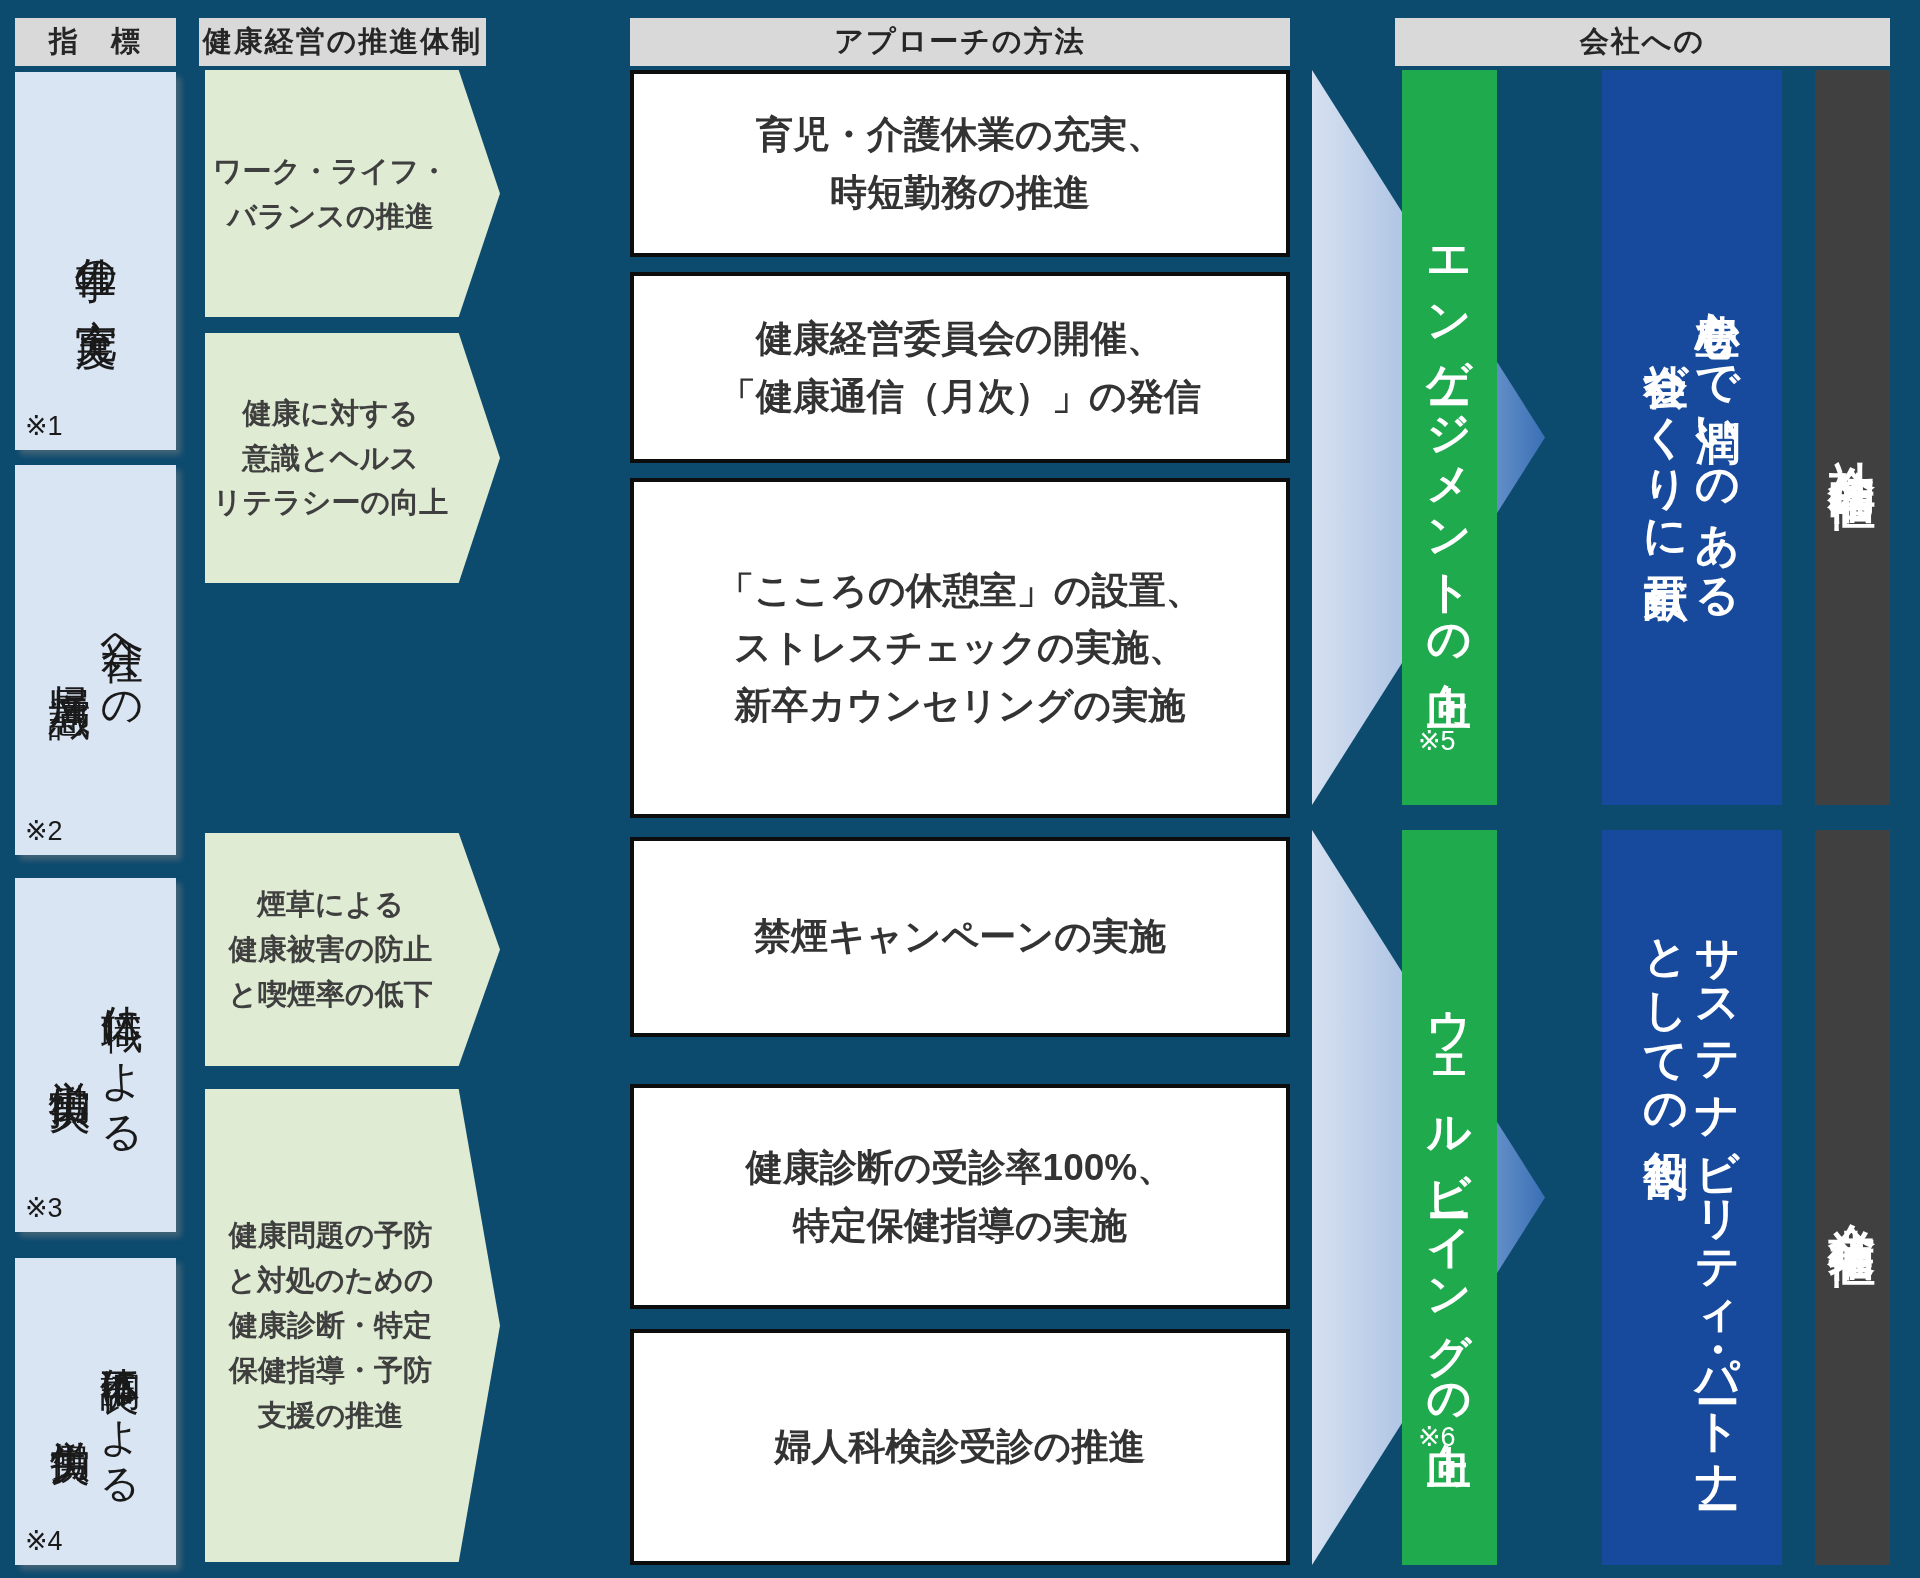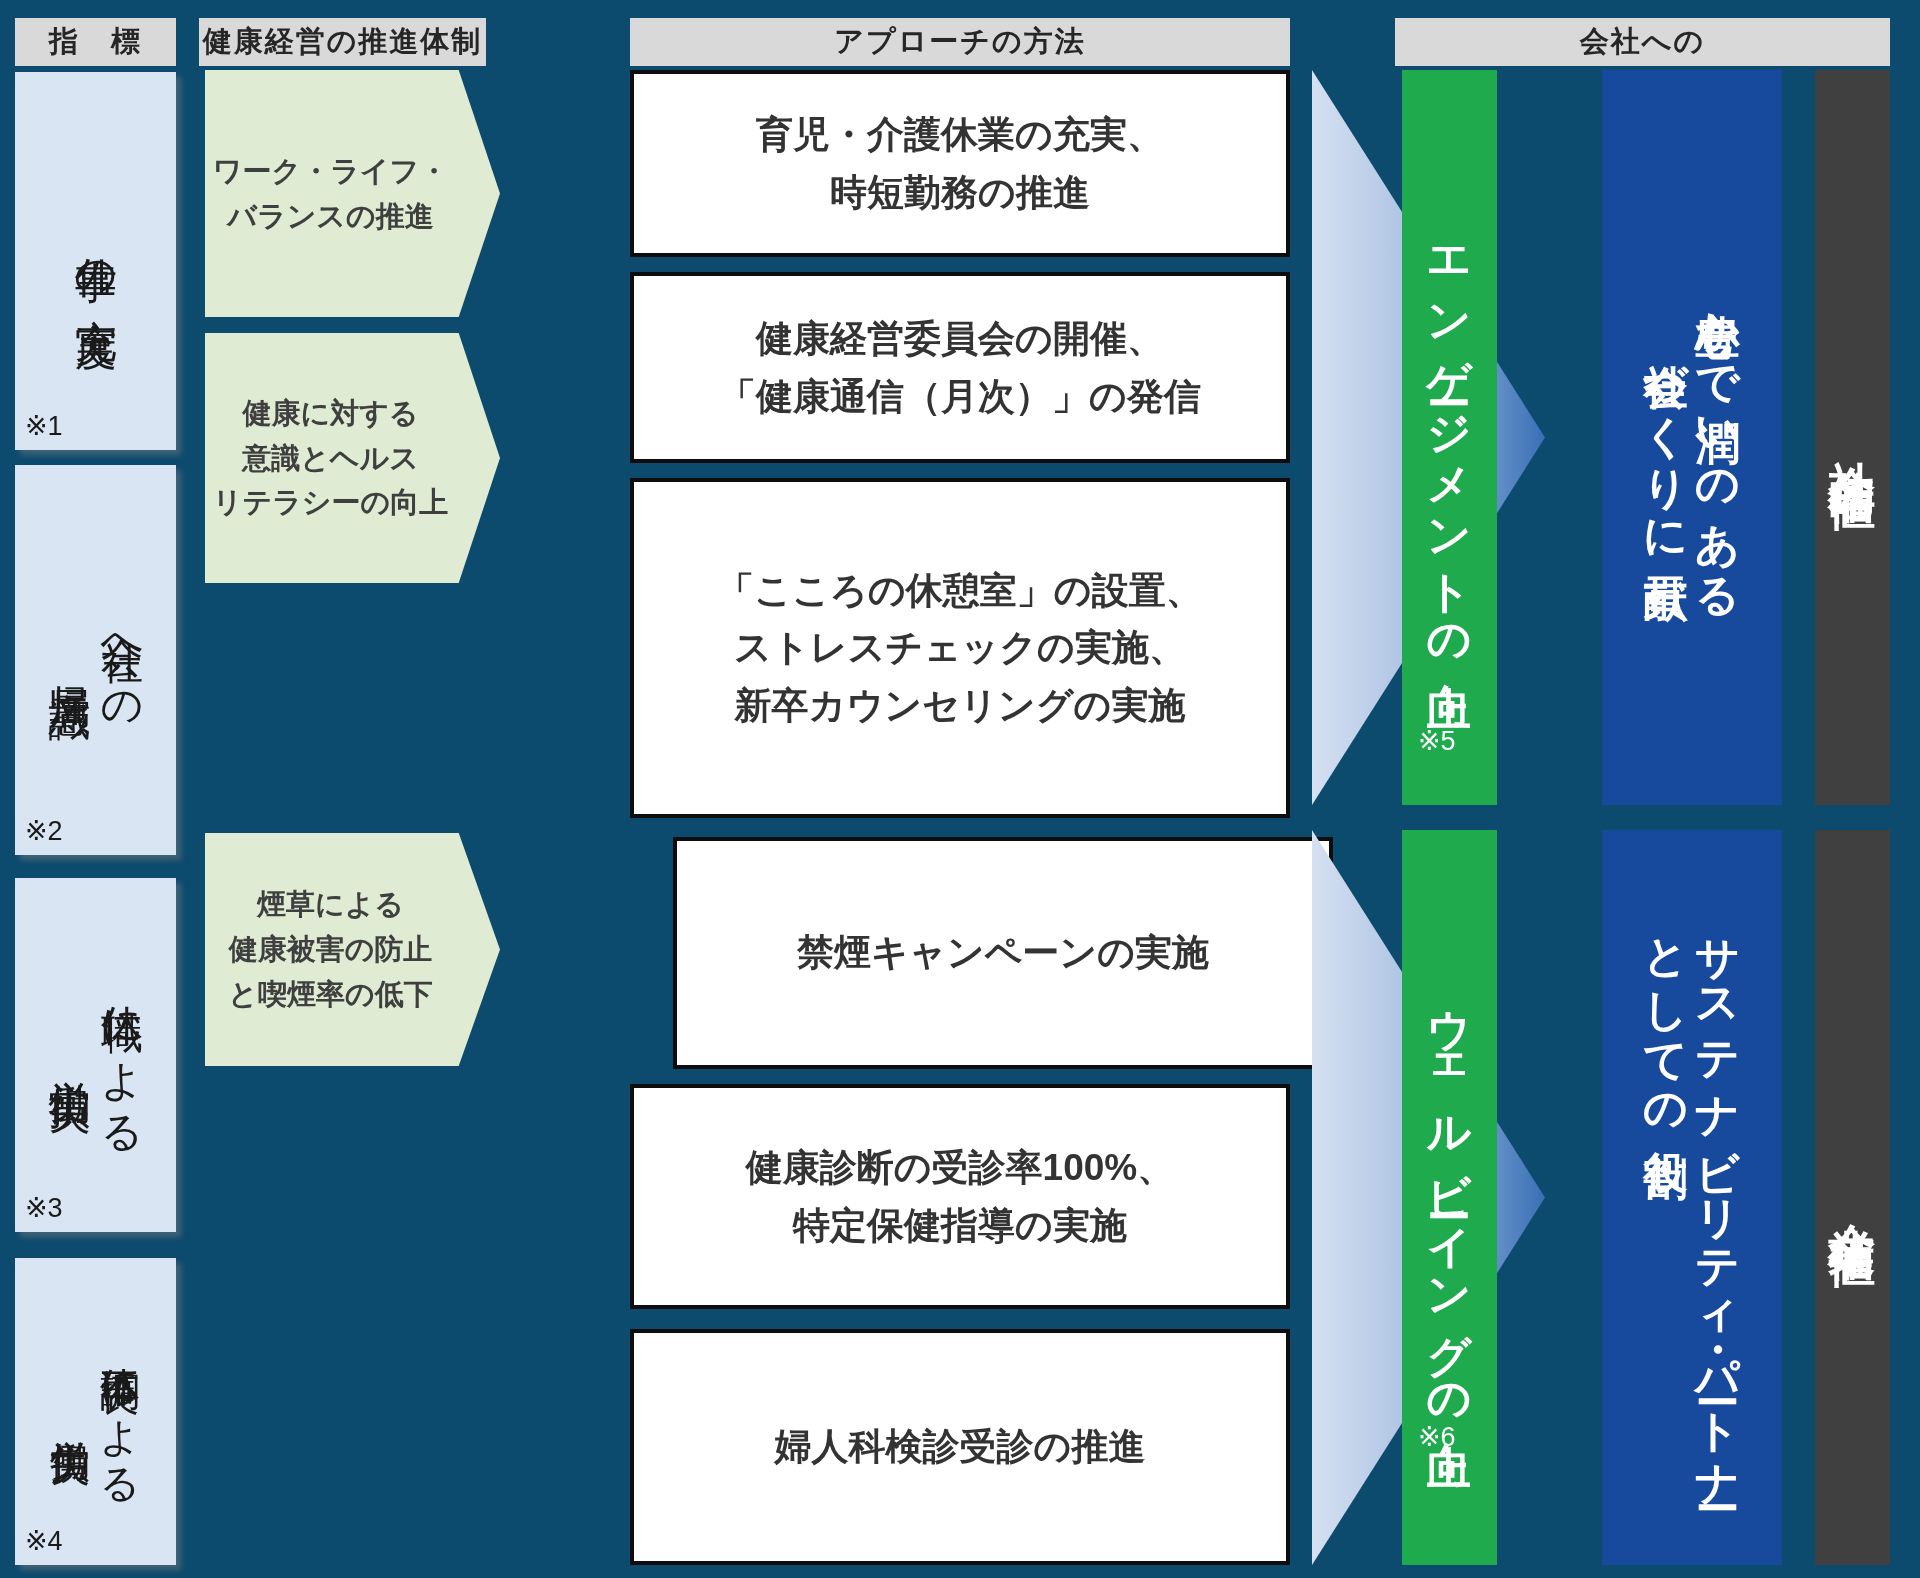--- a/index.html
+++ b/index.html
@@ -112,35 +112,42 @@
   <div class="parrow" style="top:333px;height:250px;">
     <div class="lbl">健康に対する
 意識とヘルス
 リテラシーの向上</div>
   </div>
   <div class="parrow" style="top:833px;height:233px;">
     <div class="lbl">煙草による
 健康被害の防止
 と喫煙率の低下</div>
   </div>
+  <div class="parrow" style="top:1089px;height:473px;">
+    <div class="lbl">健康問題の予防
+と対処のための
+健康診断・特定
+保健指導・予防
+支援の推進</div>
+  </div>
 
   <div class="abox" style="top:70px;height:187px;">
     <div class="lbl">育児・介護休業の充実、
 時短勤務の推進</div>
   </div>
   <div class="abox" style="top:272px;height:191px;">
     <div class="lbl">健康経営委員会の開催、
 「健康通信（月次）」の発信</div>
   </div>
   <div class="abox" style="top:478px;height:340px;">
     <div class="lbl">「こころの休憩室」の設置、
 ストレスチェックの実施、
 新卒カウンセリングの実施</div>
   </div>
-  <div class="abox" style="top:837px;height:232px;margin-left:43px;">
+  <div class="abox" style="top:837px;height:200px;">
     <div class="lbl">禁煙キャンペーンの実施</div>
   </div>
   <div class="abox" style="top:1084px;height:225px;">
     <div class="lbl">健康診断の受診率100%、
 特定保健指導の実施</div>
   </div>
   <div class="abox" style="top:1329px;height:236px;">
     <div class="lbl">婦人科検診受診の推進</div>
   </div>
 

